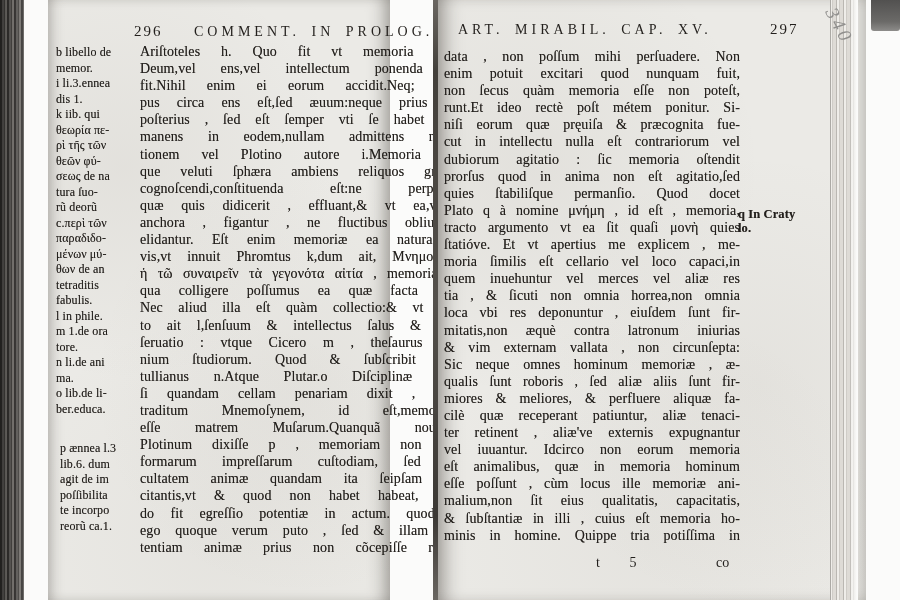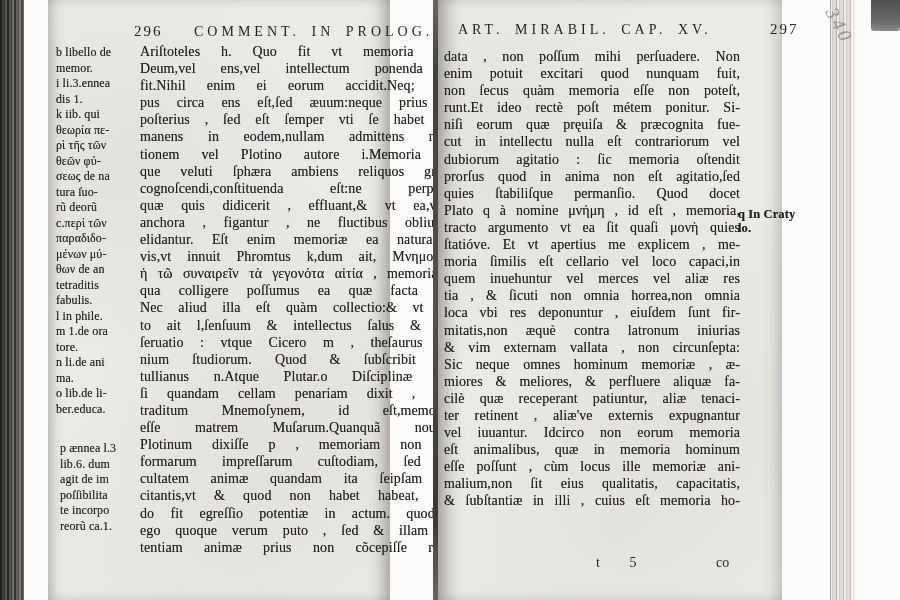--- a/index.html
+++ b/index.html
@@ -21,21 +21,21 @@
     background-color:#ebeae6;
     background-image:
       radial-gradient(circle at 22% 28%, rgba(115,105,92,.07), transparent 42%),
       radial-gradient(circle at 75% 64%, rgba(115,105,92,.06), transparent 46%),
       radial-gradient(circle at 50% 90%, rgba(115,105,92,.05), transparent 40%);
   }
   .page-left{ left:24px; width:342px;
     box-shadow: inset 10px 0 14px -8px rgba(45,40,34,.35), inset -14px 0 18px -10px rgba(45,40,34,.45);
     margin-left: 24px;
   }
-  .page-right{ left:438px; width:344px;
+  .page-right{ left:438px; width:428px;
     box-shadow: inset 16px 0 20px -12px rgba(45,40,34,.5), inset -12px 0 16px -9px rgba(60,56,50,.30);
   }
   .gutter{
     position:absolute; left:433px; top:0; width:6px; height:600px;
     background:linear-gradient(180deg,#6a6661,#423f3a 12%,#54504b 50%,#3b3834 86%,#6a6661);
   }
   .edge-right{
     position:absolute; left:830px; top:0; width:28px; height:600px;
     background:
       linear-gradient(90deg, rgba(90,87,82,.45) 0 1px, transparent 1px 70%, #fbfbfa 96%),
@@ -168,28 +168,30 @@
         <div class="bl">Plato q à nomine μνήμη , id eſt , memoria,</div>
         <div class="bl">tracto argumento vt ea ſit quaſi μονὴ quies</div>
         <div class="bl">ſtatióve. Et vt apertius me explicem , me-</div>
         <div class="bl">moria ſimilis eſt cellario vel loco capaci,in</div>
         <div class="bl">quem inuehuntur vel merces vel aliæ res</div>
         <div class="bl">tia , &amp; ſicuti non omnia horrea,non omnia</div>
         <div class="bl">loca vbi res deponuntur , eiuſdem ſunt fir-</div>
         <div class="bl">mitatis,non æquè contra latronum iniurias</div>
         <div class="bl">&amp; vim externam vallata , non circunſepta:</div>
         <div class="bl">Sic neque omnes hominum memoriæ , æ-</div>
+        <div class="bl">qualis ſunt roboris , ſed aliæ aliis ſunt fir-</div>
         <div class="bl">miores &amp; meliores, &amp; perfluere aliquæ fa-</div>
         <div class="bl">cilè quæ receperant patiuntur, aliæ tenaci-</div>
         <div class="bl">ter retinent , aliæ've externis expugnantur</div>
         <div class="bl">vel iuuantur. Idcirco non eorum memoria</div>
         <div class="bl">eſt animalibus, quæ in memoria hominum</div>
         <div class="bl">eſſe poſſunt , cùm locus ille memoriæ ani-</div>
         <div class="bl">malium,non ſit eius qualitatis, capacitatis,</div>
         <div class="bl">&amp; ſubſtantiæ in illi , cuius eſt memoria ho-</div>
+        <div class="bl">minis in homine. Quippe tria potiſſima in</div>
       </div>
 
     <div class="rmargin" style="left:300px; top:199px; width:88px;margin-top:8px;">
         <div class="ml">q In Craty</div>
         <div class="ml">lo.</div>
       </div>
 
     <div class="sig" style="left:158px; top:555px;">t 5</div>
     <div class="catchword" style="left:278px; top:555px;">co</div>
   </div>

